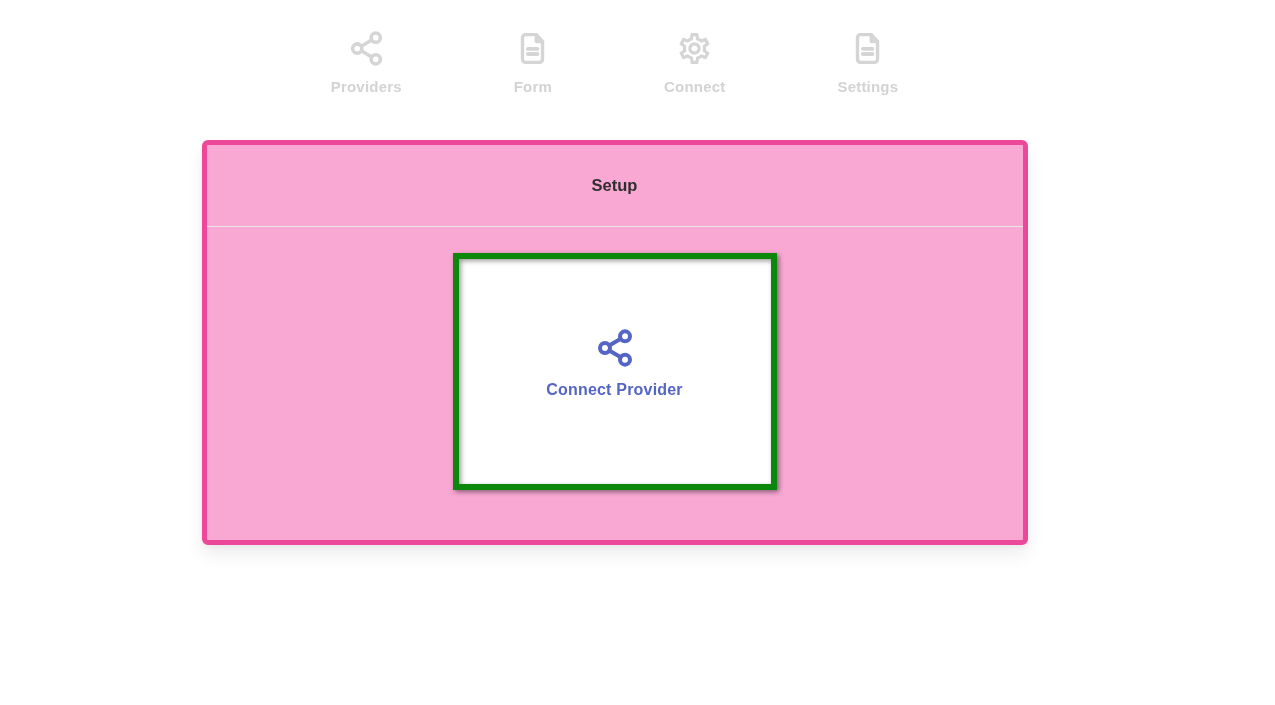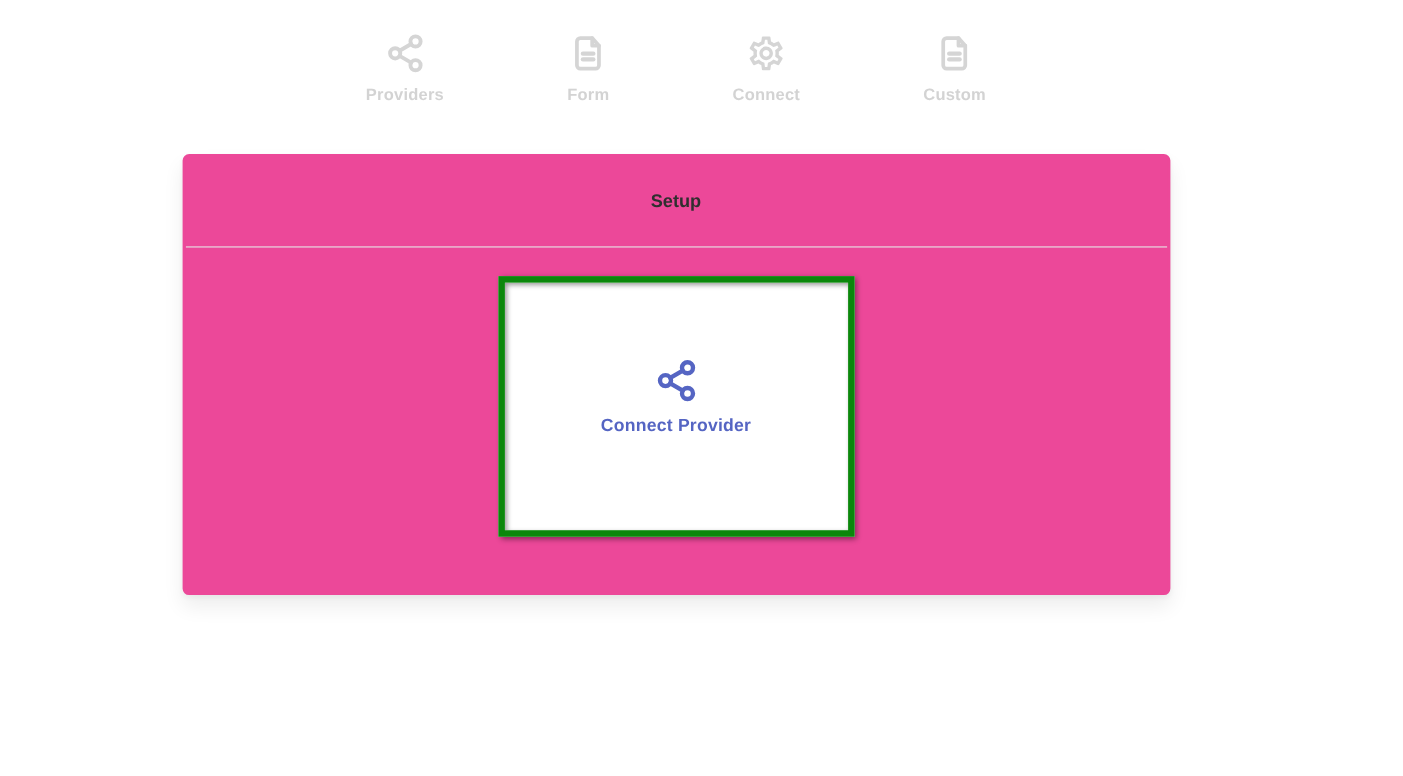--- a/index.html
+++ b/index.html
@@ -33,24 +33,24 @@
   .step-label {
     margin-top: 11px;
     font-size: 15px;
     font-weight: bold;
     color: #d3d3d3;
     letter-spacing: 0.2px;
   }
 
   
   .card {
-    width: 898px;
+    width: 826px;
     margin: 45px auto 0;
-    background: #ec4899;
-    border: 3px solid #ec4899;
+    background: #f9a8d4;
+    border: 5px solid #ec4899;
     border-radius: 6px;
     box-shadow: 0 10px 18px rgba(0,0,0,0.07), 0 2px 5px rgba(0,0,0,0.04);
   }
   .card-header {
     height: 82px;
     display: flex;
     align-items: center;
     justify-content: center;
     border-bottom: 1px solid #e6e6e6;
   }
@@ -139,21 +139,21 @@
           </svg>
       </span>
       <span class="step-label">Connect</span>
     </div>
     <div class="step">
       <span>
         <svg viewBox="0 0 24 24" fill="none" stroke="currentColor" stroke-width="2.2" stroke-linecap="round" stroke-linejoin="round">
             <use href="#icon-document"></use>
           </svg>
       </span>
-      <span class="step-label">Custom</span>
+      <span class="step-label">Settings</span>
     </div>
   </div>
 
   <div class="card">
     <div class="card-header">
       <h2 class="card-title">Setup</h2>
     </div>
     <div class="card-body">
 
       <div class="option selected">

